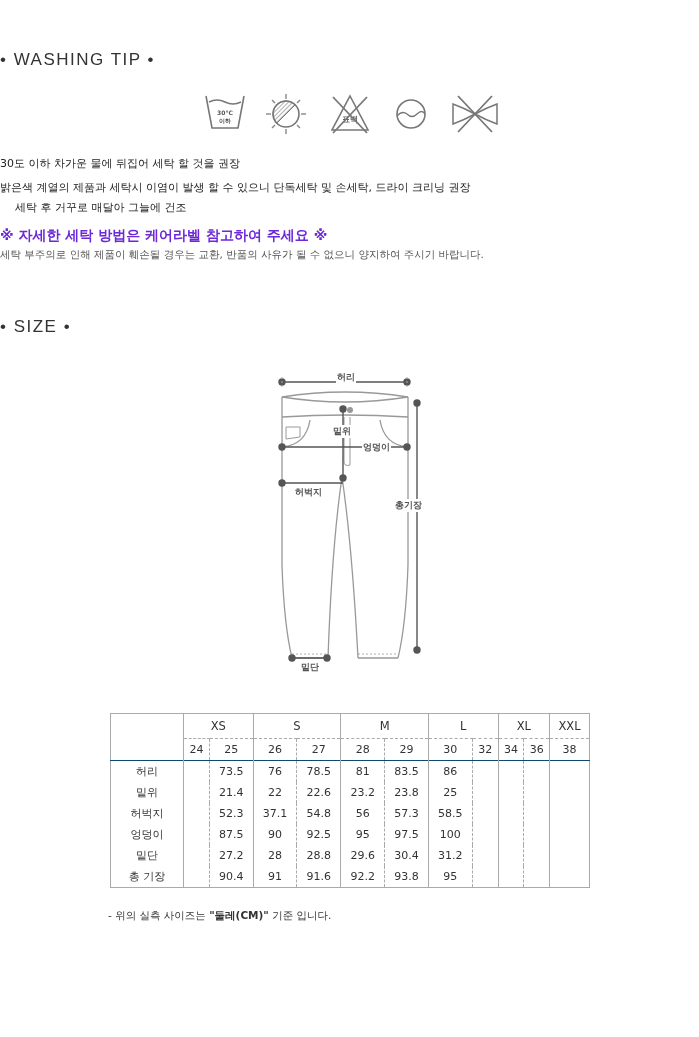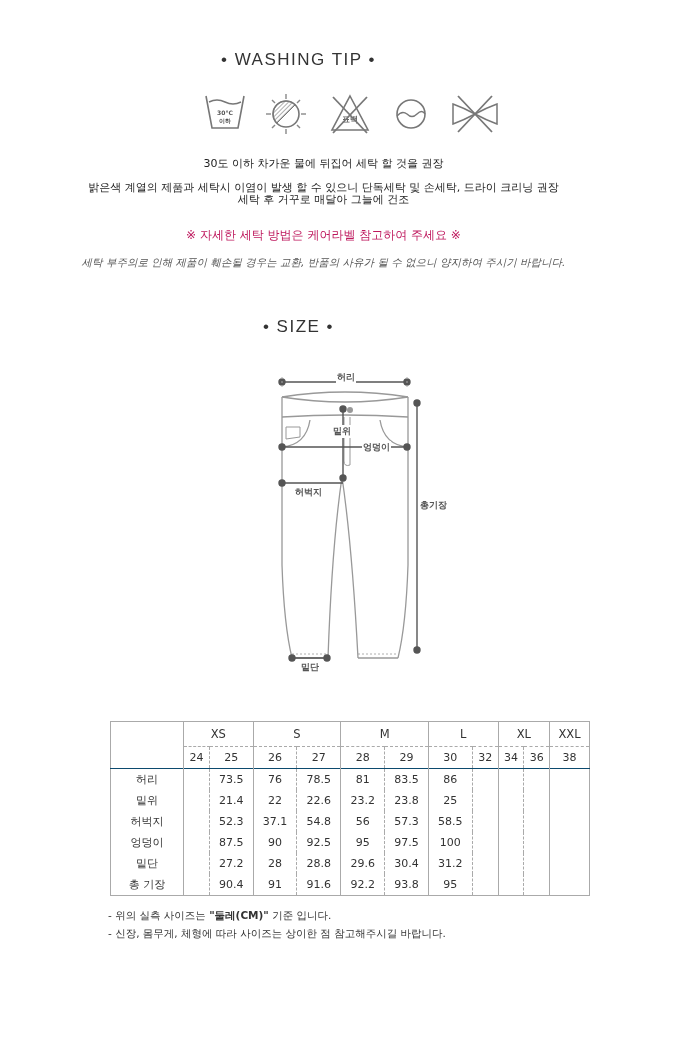--- a/index.html
+++ b/index.html
@@ -1,25 +1,25 @@
 <!DOCTYPE html>
 <html><head>
 <meta charset="utf-8">
 <style>
   html,body{margin:0;padding:0;background:#fff;}
   body{width:699px;height:1037px;position:relative;overflow:hidden;font-family:"DejaVu Sans",sans-serif;color:#333;}
-  .sec-title{position:absolute;left:0;width:597px;text-align:center;font-family:"Liberation Sans",sans-serif;font-size:17px;letter-spacing:1.5px;color:#333;}
+  .sec-title{position:absolute;left:0;width:597px;text-align:left;font-family:"Liberation Sans",sans-serif;font-size:17px;letter-spacing:1.5px;color:#333;}
   .icons{position:absolute;top:92px;left:200px;width:300px;height:48px;}
   .icons svg{position:absolute;top:0;}
-  .txt{position:absolute;left:0;width:647px;text-align:center;font-size:11px;color:#222;}
-  .txt.bold{font-weight:normal;font-size:12px;color:#be185d;}
+  .txt{position:absolute;left:0;width:647px;text-align:left;font-size:11px;color:#222;}
+  .txt.bold{font-weight:bold;font-size:14px;color:#6d28d9;}
   .txt.small{font-size:10.5px;color:#555;}
   .diagram{position:absolute;left:270px;top:365px;width:180px;height:320px;}
   .dlabel{position:absolute;font-size:9px;font-weight:bold;color:#555;background:#fff;padding:0 1px;}
-  table.size{position:absolute;left:110px;top:713px;width:480px;border-collapse:collapse;font-family:"DejaVu Sans",sans-serif;font-size:11px;color:#333;border:1px solid #aaa;margin-top:8px;}
+  table.size{position:absolute;left:110px;top:713px;width:480px;border-collapse:collapse;font-family:"DejaVu Sans",sans-serif;font-size:11px;color:#333;border:1px solid #aaa;}
   table.size td,table.size th{text-align:center;padding:0;height:21px;font-weight:normal;}
   table.size th.size-name{font-size:11.5px;height:24px;}
   .lbl{width:72px;border-right:1px solid #aaa;font-weight:bold;}
   .bl{border-left:1px solid #aaa;}
   .dl{border-left:1px dashed #aaa;}
   tr.hdr2 td{border-top:1px dashed #aaa;}
   tr.hdr2{border-bottom:1px solid #0c4a6e;}
   .notes{position:absolute;left:108px;top:906px;font-size:10.5px;color:#333;line-height:18px;}
   .notes b{font-weight:bold;}
 </style>
@@ -67,23 +67,23 @@
   <svg style="left:250px" width="50" height="44" viewBox="0 0 50 44">
     <path d="M3 12 L3 32 Q14 28 25 22 Q14 16 3 12 Z" fill="none" stroke="#777" stroke-width="1.5"></path>
     <path d="M47 12 L47 32 Q36 28 25 22 Q36 16 47 12 Z" fill="none" stroke="#777" stroke-width="1.5"></path>
     <line x1="8" y1="4" x2="42" y2="40" stroke="#777" stroke-width="1.8"></line>
     <line x1="42" y1="4" x2="8" y2="40" stroke="#777" stroke-width="1.8"></line>
   </svg>
 </div>
 
 <div class="txt" style="top:156px;">30도 이하 차가운 물에 뒤집어 세탁 할 것을 권장</div>
 <div class="txt" style="top:180px;">밝은색 계열의 제품과 세탁시 이염이 발생 할 수 있으니 단독세탁 및 손세탁, 드라이 크리닝 권장</div>
-<div class="txt" style="top:192px;">세탁 후 거꾸로 매달아 그늘에 건조</div>
+<div class="txt" style="top:200px;padding-left:15px;">세탁 후 거꾸로 매달아 그늘에 건조</div>
 <div class="txt bold" style="top:227px;">※ 자세한 세탁 방법은 케어라벨 참고하여 주세요 ※</div>
-<div class="txt small" style="top:256px;font-style:italic;">세탁 부주의로 인해 제품이 훼손될 경우는 교환, 반품의 사유가 될 수 없으니 양지하여 주시기 바랍니다.</div>
+<div class="txt small" style="top:248px;">세탁 부주의로 인해 제품이 훼손될 경우는 교환, 반품의 사유가 될 수 없으니 양지하여 주시기 바랍니다.</div>
 
 <div class="sec-title" style="top:317px;">• SIZE •</div>
 
 <div class="diagram">
   <svg width="180" height="320" viewBox="0 0 180 320">
     <g fill="none" stroke="#999" stroke-width="1.3">
 
       <path d="M12 32 Q75 22 138 32"></path>
       <path d="M12 32 Q75 42 138 32"></path>
       <line x1="12" y1="32" x2="12" y2="52"></line>
@@ -133,21 +133,21 @@
 
       <line x1="22" y1="293" x2="57" y2="293"></line>
       <circle cx="22" cy="293" r="3"></circle>
         <circle cx="57" cy="293" r="3"></circle>
     </g>
   </svg>
   <span class="dlabel" style="left:66px;top:6px;">허리</span>
   <span class="dlabel" style="left:62px;top:60px;">밑위</span>
   <span class="dlabel" style="left:92px;top:76px;">엉덩이</span>
   <span class="dlabel" style="left:24px;top:121px;">허벅지</span>
-  <span class="dlabel" style="left:149px;top:134px;">총기장</span>
+  <span class="dlabel" style="left:124px;top:134px;">총기장</span>
   <span class="dlabel" style="left:30px;top:296px;">밑단</span>
 </div>
 
 <table class="size">
   <tbody>
       <tr>
     <th class="lbl" rowspan="2"></th>
     <th class="size-name" colspan="2">XS</th>
     <th class="size-name bl" colspan="2">S</th>
     <th class="size-name bl" colspan="2">M</th>
@@ -250,14 +250,13 @@
     <td class="dl"></td>
     <td class="bl"></td>
     <td class="dl"></td>
     <td class="bl"></td>
   </tr>
 </tbody>
   </table>
 
 <div class="notes">
   <div><span>- 위의 실측 사이즈는 </span><b>"둘레(CM)"</b><span> 기준 입니다.</span></div>
-  <div>- 신장, 몸무게, 체형에 따라 사이즈는 상이한 점 참고해주시길 바랍니다.</div>
 </div>
 
 </body></html>

